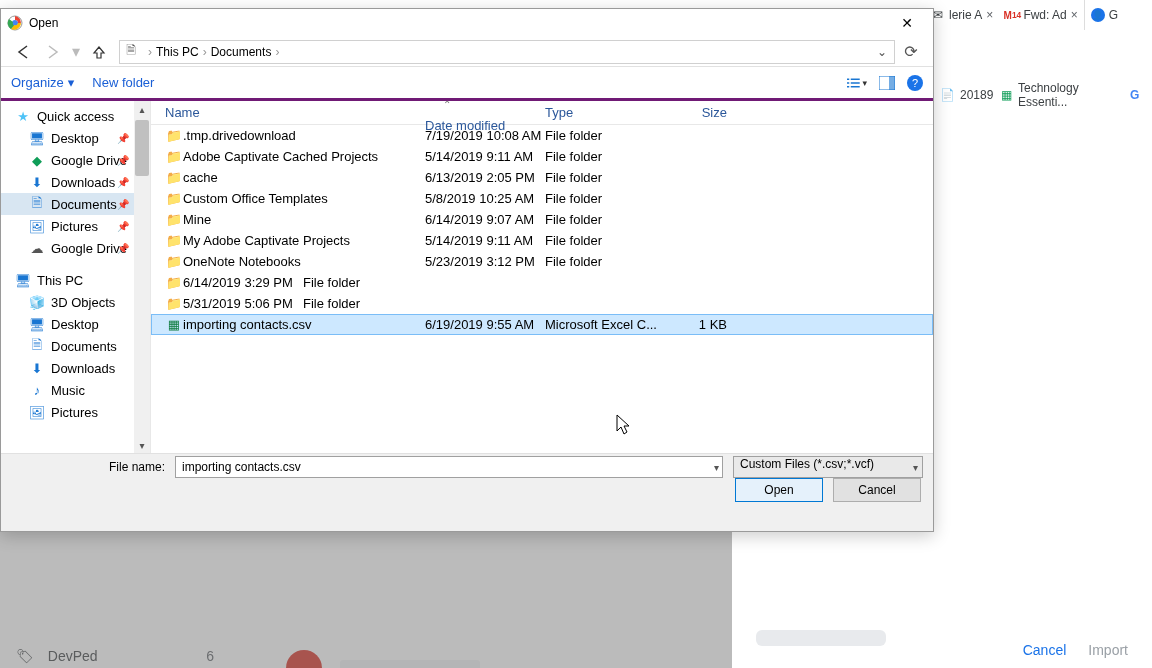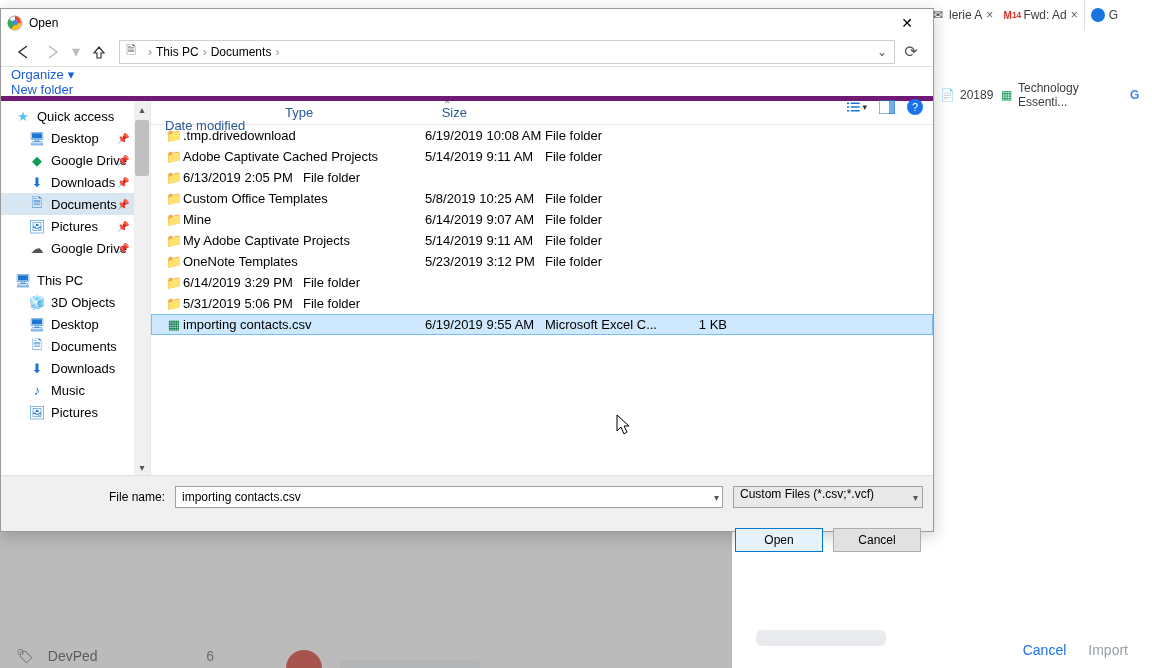--- a/index.html
+++ b/index.html
@@ -43,21 +43,21 @@
 .addr-wrap { display:flex; align-items:center; border:1px solid #d0d0d0; height:24px; margin-left:4px; flex:1; font-size:12px; }
 .addr-icon { width:22px; display:flex; justify-content:center; color:#555; }
 .breadcrumb { display:flex; align-items:center; gap:4px; padding:0 6px; flex:1; }
 .breadcrumb .sep { color:#999; }
 .addr-right { width:24px; display:flex; justify-content:center; color:#555; }
 .refresh { width:28px; display:flex; justify-content:center; color:#555; }
 .search { border:1px solid #d0d0d0; height:24px; width:206px; display:flex; align-items:center; position:relative; }
 .search input { border:none; outline:none; width:100%; padding:0 24px 0 8px; font-size:12px; color:#555; }
 .search .sicon { position:absolute; right:6px; color:#666; }
 
-.toolbar-row { height: 34px; display:flex; padding: 0 10px; color:#1a5fd6; font-size:13px; border-bottom:5px solid #701a75;flex-direction:column; }
+.toolbar-row { height: 34px; display:flex; padding: 0 10px; color:#1a5fd6; font-size:13px; border-bottom:3px solid #701a75; }
 .toolbar-row .tb-item { margin-right: 18px; display:flex; align-items:center; gap:4px; }
 .toolbar-right { margin-left:auto; display:flex; align-items:center; gap:10px; color:#333; }
 .tb-icon { width:20px; height:20px; display:flex; align-items:center; justify-content:center; }
 .help-circle { width:16px; height:16px; border-radius:50%; background:#1a73e8; color:#fff; font-size:11px; display:flex; align-items:center; justify-content:center; }
 
 .body { flex:1; display:flex; min-height:0; }
 .tree { width:150px; border-right:1px solid #e8e8e8; overflow:hidden; position:relative; font-size:13px; padding-top: 4px;}
 .tree-scroll { position:absolute; right:0; top:0; width:16px; height:100%; background:#f0f0f0; }
 .tree-scroll .thumb { width:14px; margin:1px; height:56px; background:#c0c0c0; position:absolute; top:18px; border-radius:2px;}
 .tree-scroll .arrow { width:16px; height:16px; display:flex; justify-content:center; align-items:center; color:#555; font-size:10px; position:absolute;}
@@ -80,21 +80,21 @@
 .row { display:flex; height:21px; align-items:center; padding-left:14px; }
 .row.selected { background: linear-gradient(#cde8ff,#cde8ff); outline:1px solid #7abdf7; outline-offset:-1px; }
 .row .ricon { width:18px; height:16px; display:inline-flex; align-items:center; justify-content:center; font-size:13px; }
 .row .rname { width:242px; white-space:nowrap; overflow:hidden; }
 .row .rdate { width:120px; }
 .row .rtype { width:118px; white-space:nowrap; overflow:hidden; text-overflow:ellipsis; }
 .row .rsize { width:70px; text-align:right; padding-right:6px; }
 
 .cursor { position:absolute; left:615px; top:405px; font-size:18px; pointer-events:none; z-index:20;}
 
-.footer { height:56px; border-top:1px solid #e1e1e1; background:#f0f0f0; padding:10px 10px 6px 10px; display:flex; flex-direction:column; gap:20px; }
+.footer { height:78px; border-top:1px solid #e1e1e1; background:#f0f0f0; padding:2px 10px 6px 10px; display:flex; flex-direction:column; gap:0; }
 .footer-row { display:flex; align-items:center; gap:10px; }
 .footer-row label { font-size:12px; margin-left:98px; }
 .fname-input { flex:1; border:1px solid #a0a0a0; height:22px; font-size:12px; padding:0 22px 0 6px; position:relative; }
 .fname-wrap { flex:1; position:relative; display:flex; }
 .fname-wrap .dd { position:absolute; right:4px; top:50%; transform:translateY(-50%); color:#555; font-size:10px; }
 .filter { width:190px; border:1px solid #a0a0a0; height:22px; font-size:12px; padding:0 20px 0 6px; background:#e9e9e9; position:relative; }
 .filter .dd { position:absolute; right:4px; top:50%; transform:translateY(-50%); color:#555; font-size:10px; }
 .footer-btns { display:flex; justify-content:flex-end; gap:10px; padding-right:2px; }
 .footer-btns button { width:88px; height:24px; font-size:12px; border:1px solid #adadad; background:#e1e1e1; }
 .footer-btns button.primary { border:1.5px solid #0078d4; background:#e5f1fb; }
@@ -338,47 +338,49 @@
       <div class="tree-scroll">
         <div class="arrow up">▴</div>
         <div class="thumb"></div>
         <div class="arrow down">▾</div>
       </div>
     </div>
 
     <div class="list">
       <div class="cols" style="position:relative">
         <span class="sort-ind">⌃</span>
+        <span class="col-name">Name</span>
         <span class="col-date">Date modified</span>
         <span class="col-type">Type</span>
         <span class="col-size">Size</span>
       </div>
       <div class="rows" id="file-rows">
           <div class="row">
             <span class="ricon">
               <span style="color:#f9d978">📁</span>
             </span>
             <span class="rname">.tmp.drivedownload</span>
-            <span class="rdate">6/19/2019 10:08 AM</span>
+            <span class="rdate">7/19/2019 10:08 AM</span>
             <span class="rtype">File folder</span>
             <span class="rsize"></span>
           </div>
           <div class="row">
             <span class="ricon">
               <span style="color:#f9d978">📁</span>
             </span>
             <span class="rname">Adobe Captivate Cached Projects</span>
             <span class="rdate">5/14/2019 9:11 AM</span>
             <span class="rtype">File folder</span>
             <span class="rsize"></span>
           </div>
           <div class="row">
             <span class="ricon">
               <span style="color:#f9d978">📁</span>
             </span>
+            <span class="rname">cache</span>
             <span class="rdate">6/13/2019 2:05 PM</span>
             <span class="rtype">File folder</span>
             <span class="rsize"></span>
           </div>
           <div class="row">
             <span class="ricon">
               <span style="color:#f9d978">📁</span>
             </span>
             <span class="rname">Custom Office Templates</span>
             <span class="rdate">5/8/2019 10:25 AM</span>
@@ -400,21 +402,21 @@
             </span>
             <span class="rname">My Adobe Captivate Projects</span>
             <span class="rdate">5/14/2019 9:11 AM</span>
             <span class="rtype">File folder</span>
             <span class="rsize"></span>
           </div>
           <div class="row">
             <span class="ricon">
               <span style="color:#f9d978">📁</span>
             </span>
-            <span class="rname">OneNote Templates</span>
+            <span class="rname">OneNote Notebooks</span>
             <span class="rdate">5/23/2019 3:12 PM</span>
             <span class="rtype">File folder</span>
             <span class="rsize"></span>
           </div>
           <div class="row">
             <span class="ricon">
               <span style="color:#f9d978">📁</span>
             </span>
             <span class="rdate">6/14/2019 3:29 PM</span>
             <span class="rtype">File folder</span>

